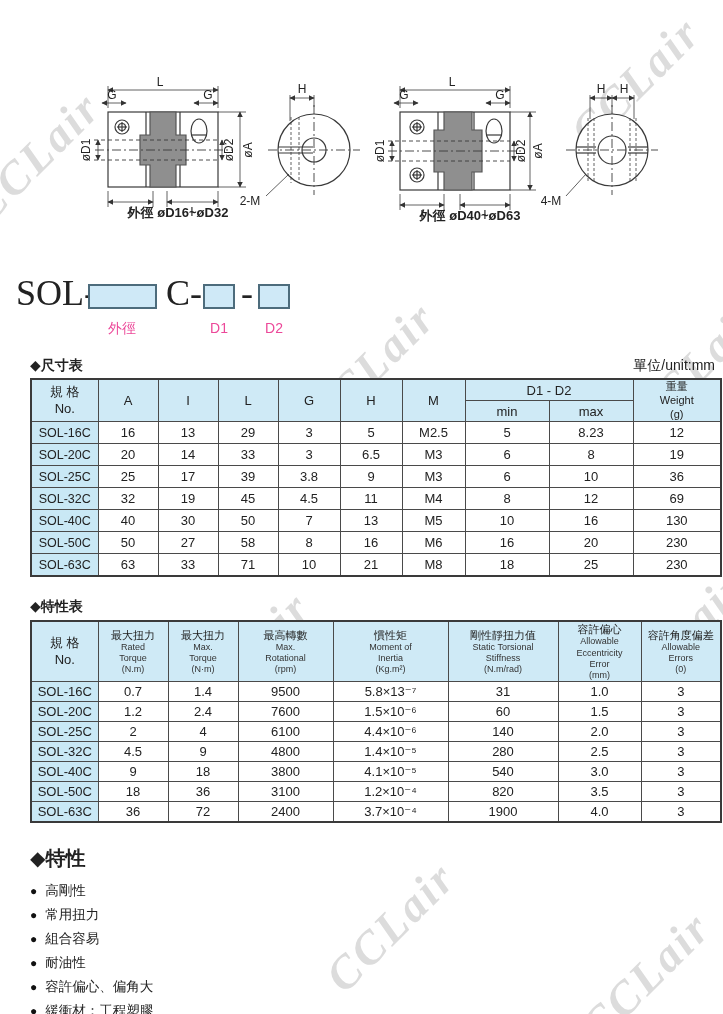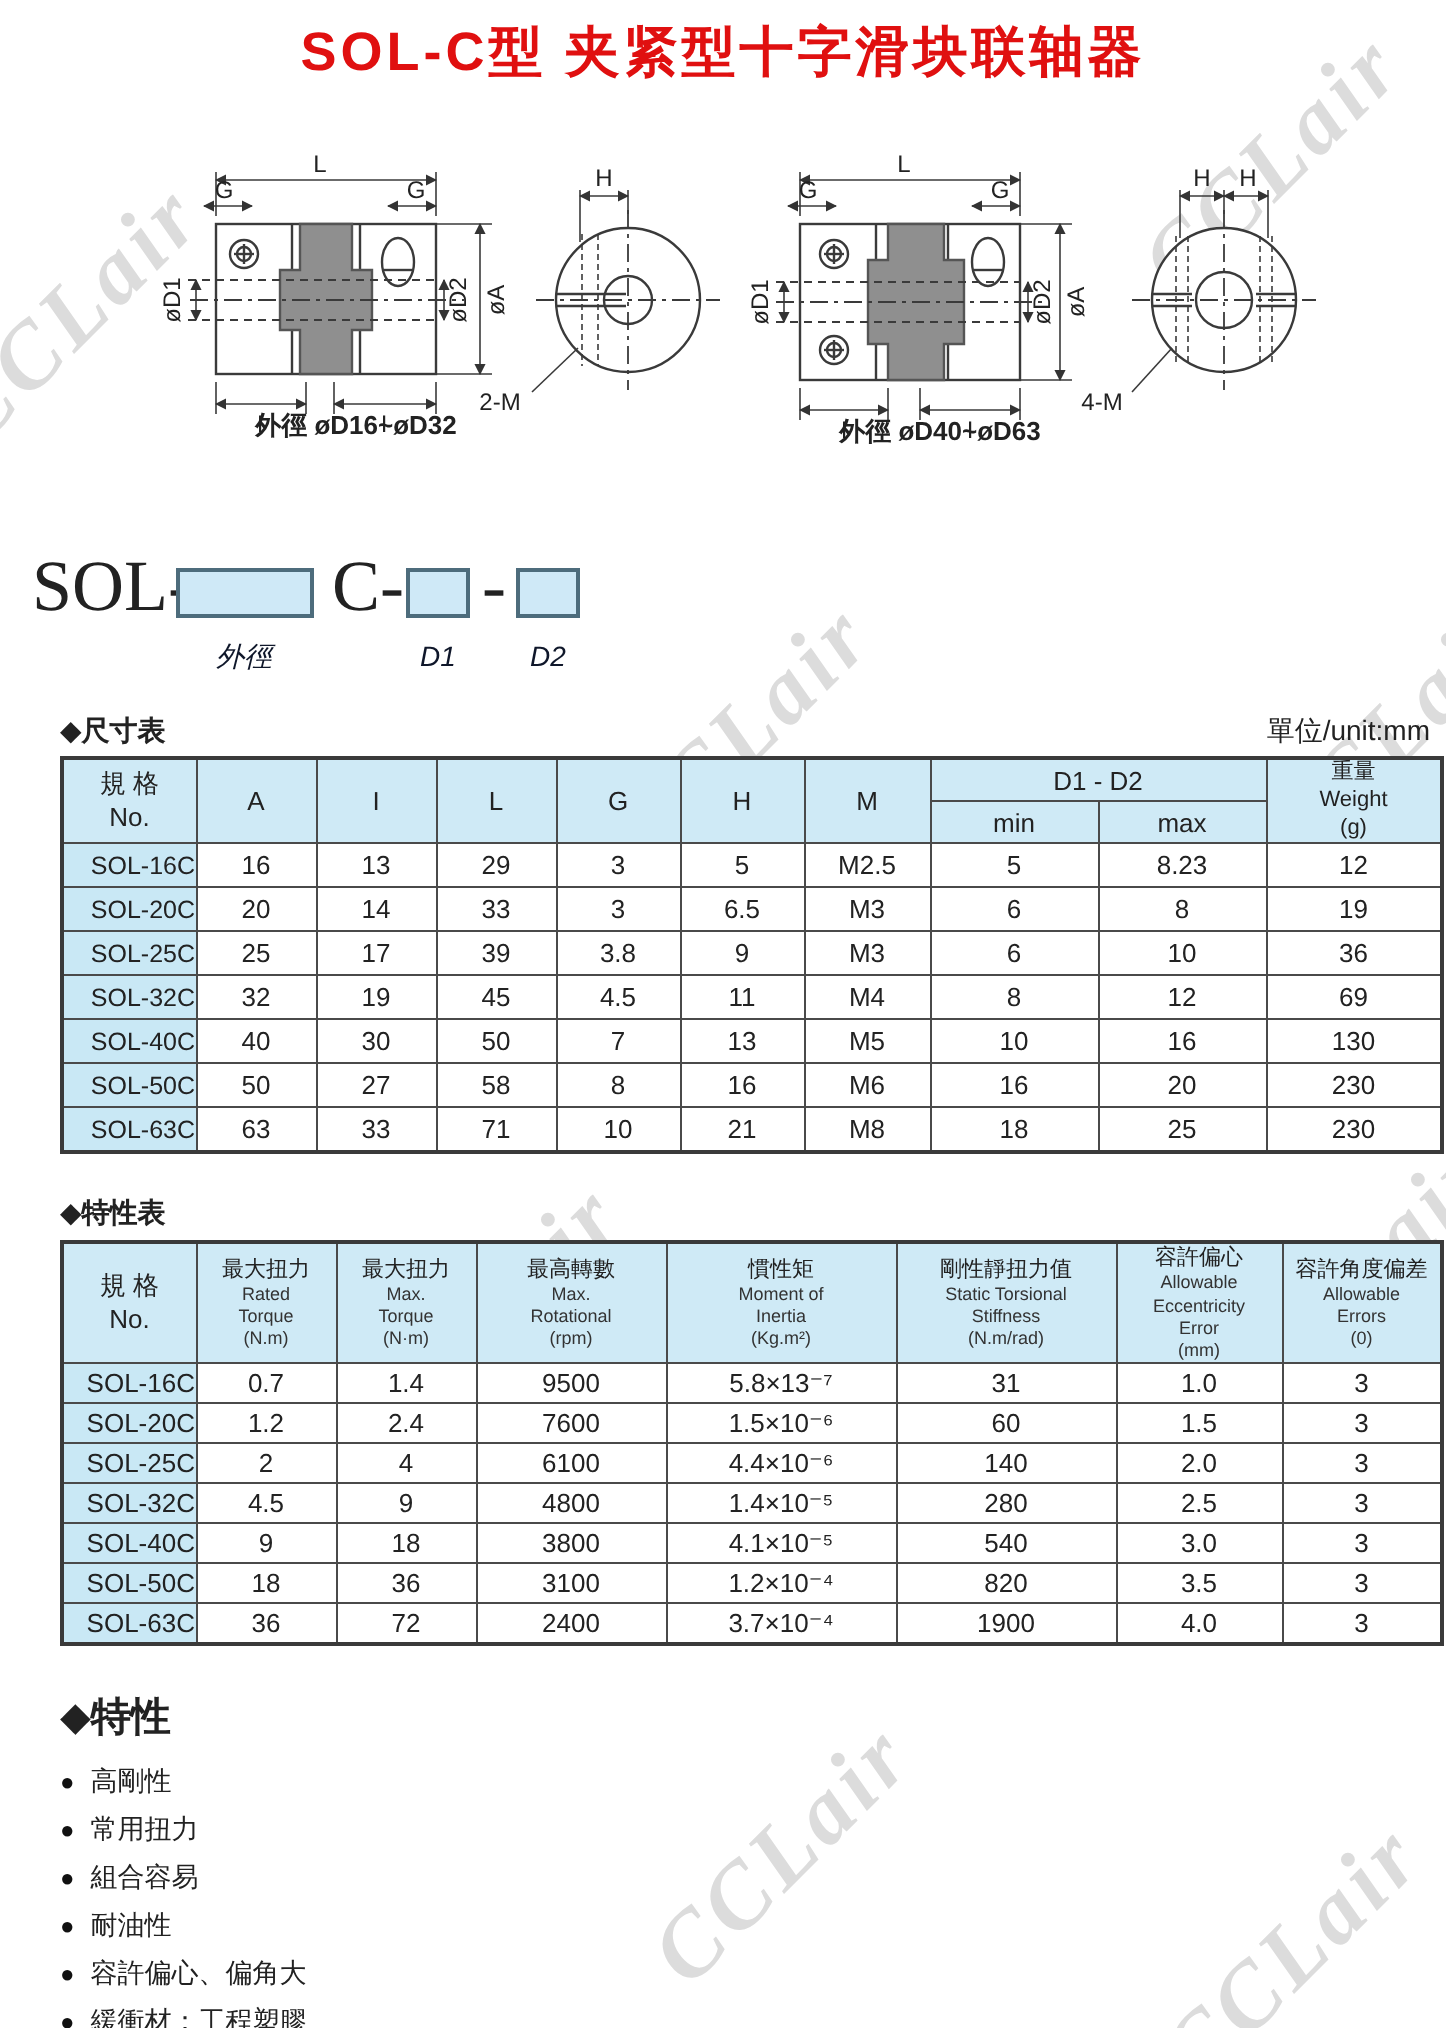--- a/index.html
+++ b/index.html
@@ -22,31 +22,31 @@
     color:#e01010; font-size:27px; font-weight:bold; letter-spacing:2px; z-index:2;
   }
   
   svg.drawings { position:absolute; top:55px; left:0; z-index:1; }
   svg.drawings text { font-family:"Liberation Sans","DejaVu Sans",sans-serif; font-size:12px; fill:#222; }
   svg.drawings text.cap { font-size:13px; font-weight:bold; }
   
   .ordering { position:absolute; top:270px; left:0; width:420px; height:80px; z-index:2; }
   .ordering .big { position:absolute; font-family:"Liberation Serif","DejaVu Serif",serif; font-size:36px; color:#222; top:2px; }
   .obox { position:absolute; top:14px; height:25px; background:#cfe9f7; border:2px solid #4d6c7c; }
-  .olabel { position:absolute; top:50px; font-size:14px; color:#0f172a; transform:translateX(-50%);font-style:italic; }
+  .olabel { position:absolute; top:50px; font-size:14px; color:#ec4899; transform:translateX(-50%); }
   
   .sec-head { position:absolute; font-size:14px; font-weight:bold; color:#222; z-index:2; }
   .unit-note { position:absolute; font-size:14px; color:#222; z-index:2; }
   
   table.dt { position:absolute; left:30px; border-collapse:collapse; table-layout:fixed; z-index:2; background:#fff; }
   table.dt { border:2px solid #3a3a3a; }
   table.dt th, table.dt td { border:1px solid #4a4a4a; text-align:center; vertical-align:middle; }
   table.dt th { background:#cfeaf6; font-weight:normal; }
   table.dt td { font-size:13px; color:#222; background:#fff; height:22px; }
-  table.dt td.spec { background:#c9e8f5; font-size:12.5px;text-align:right; }
+  table.dt td.spec { background:#c9e8f5; font-size:12.5px; }
   #dim-table th { font-size:13px; }
   #dim-table .ml { white-space:pre-line; line-height:1.25; }
   #dim-table .small { font-size:11px; }
   #char-table th .cn { font-size:11px; line-height:1.3; }
   #char-table th .en { font-size:9px; line-height:1.25; white-space:pre-line; color:#333; }
   #char-table td { height:20px; font-size:13px; }
   #dim-table tbody tr:nth-child(4) td { border-bottom:1px dashed #777; }
   
   .features { position:absolute; left:30px; top:845px; z-index:2; }
   .features .f-title { font-size:20px; font-weight:bold; margin-bottom:10px; }
@@ -61,21 +61,20 @@
 
   <div class="wm" style="left:-45px; top:130px;">CCLair</div>
   <div class="wm" style="left:555px; top:55px;">CCLair</div>
   <div class="wm" style="left:290px; top:340px;">CCLair</div>
   <div class="wm" style="left:615px; top:340px;">CCLair</div>
   <div class="wm" style="left:165px; top:630px;">CCLair</div>
   <div class="wm" style="left:600px; top:610px;">CCLair</div>
   <div class="wm" style="left:310px; top:900px;">CCLair</div>
   <div class="wm" style="left:565px; top:950px;">CCLair</div>
 
-  <div class="title">SOL-C型 夹紧型十字滑块联轴器</div>
 
   <svg class="drawings" width="723" height="185" viewBox="0 0 723 185">
     <defs>
       <marker id="ar" viewBox="0 0 10 10" refX="9" refY="5" markerWidth="7" markerHeight="7" orient="auto-start-reverse">
         <path d="M0,0 L10,5 L0,10 z" fill="#333"></path>
       </marker>
     </defs>
 
     <g stroke="#3a3a3a" stroke-width="1.2" fill="none">
       <rect x="108" y="57" width="110" height="75" fill="#ffffff"></rect>

